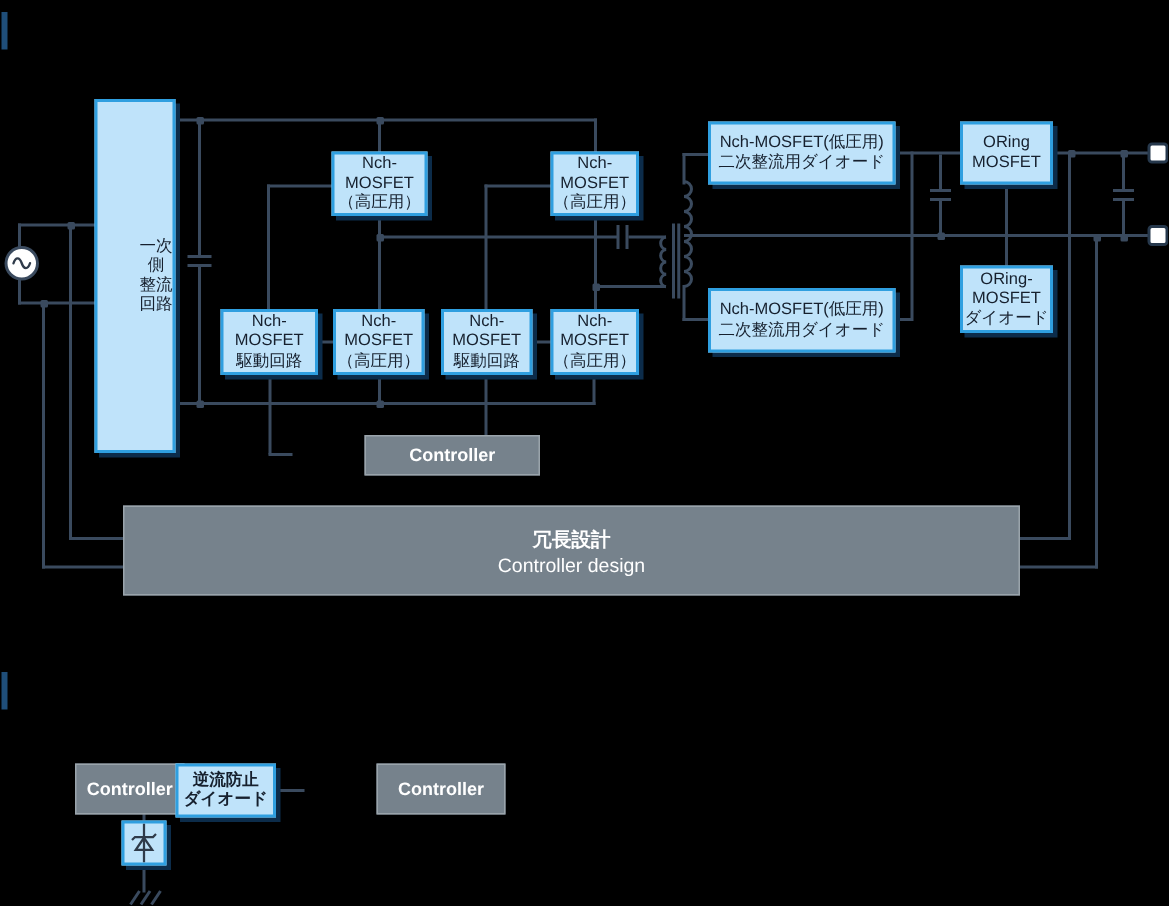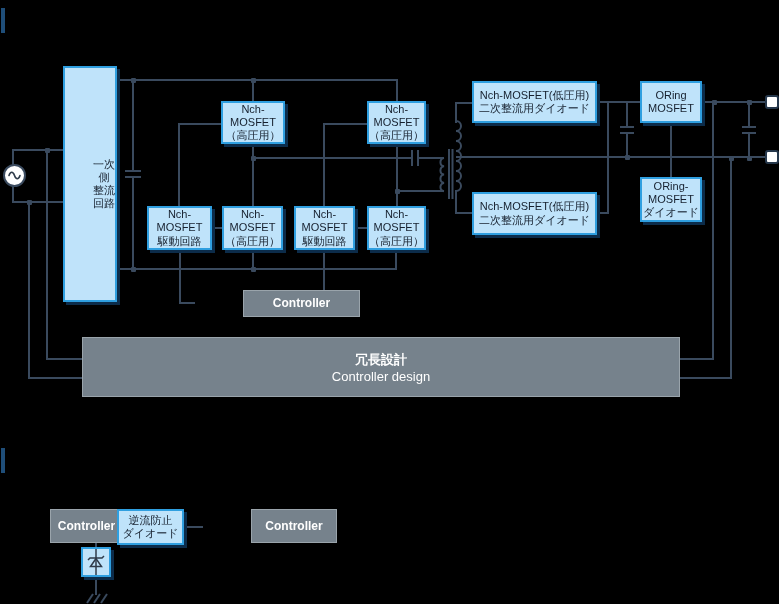--- a/index.html
+++ b/index.html
@@ -164,21 +164,21 @@
   <div class="terminal" style="left:765px;top:150px;"></div>
 
   <div class="graybox" style="left:195px;top:290px;width:117px;height:27px;">Controller</div>
 
   <div class="bigbox" style="left:82px;top:337px;width:598px;height:60px;">
     <span class="jp">冗長設計</span>
     <span class="en">Controller design</span>
   </div>
 
   <div class="graybox" style="left:2px;top:509px;width:73px;height:34px;">Controller</div>
-  <div class="bluebox" style="left:117px;top:509px;width:67px;height:36px;">逆流防止
+  <div class="bluebox" style="left:117px;top:509px;width:67px;height:36px;font-weight:bold;">逆流防止
 ダイオード</div>
   <div class="graybox" style="left:203px;top:509px;width:86px;height:34px;">Controller</div>
 
   <div class="bluebox" style="left:81px;top:547px;width:30px;height:30px;padding:0;">
     <svg width="26" height="26" viewBox="0 0 26 26">
       <line x1="13" y1="0" x2="13" y2="26" stroke="#2F3B4A" stroke-width="1.5"></line>
       <polyline points="5,11 7,9 19,9 21,7" fill="none" stroke="#2F3B4A" stroke-width="1.5"></polyline>
       <polygon points="13,9.5 7.5,17.5 18.5,17.5" fill="none" stroke="#2F3B4A" stroke-width="1.5"></polygon>
     </svg>
   </div>

